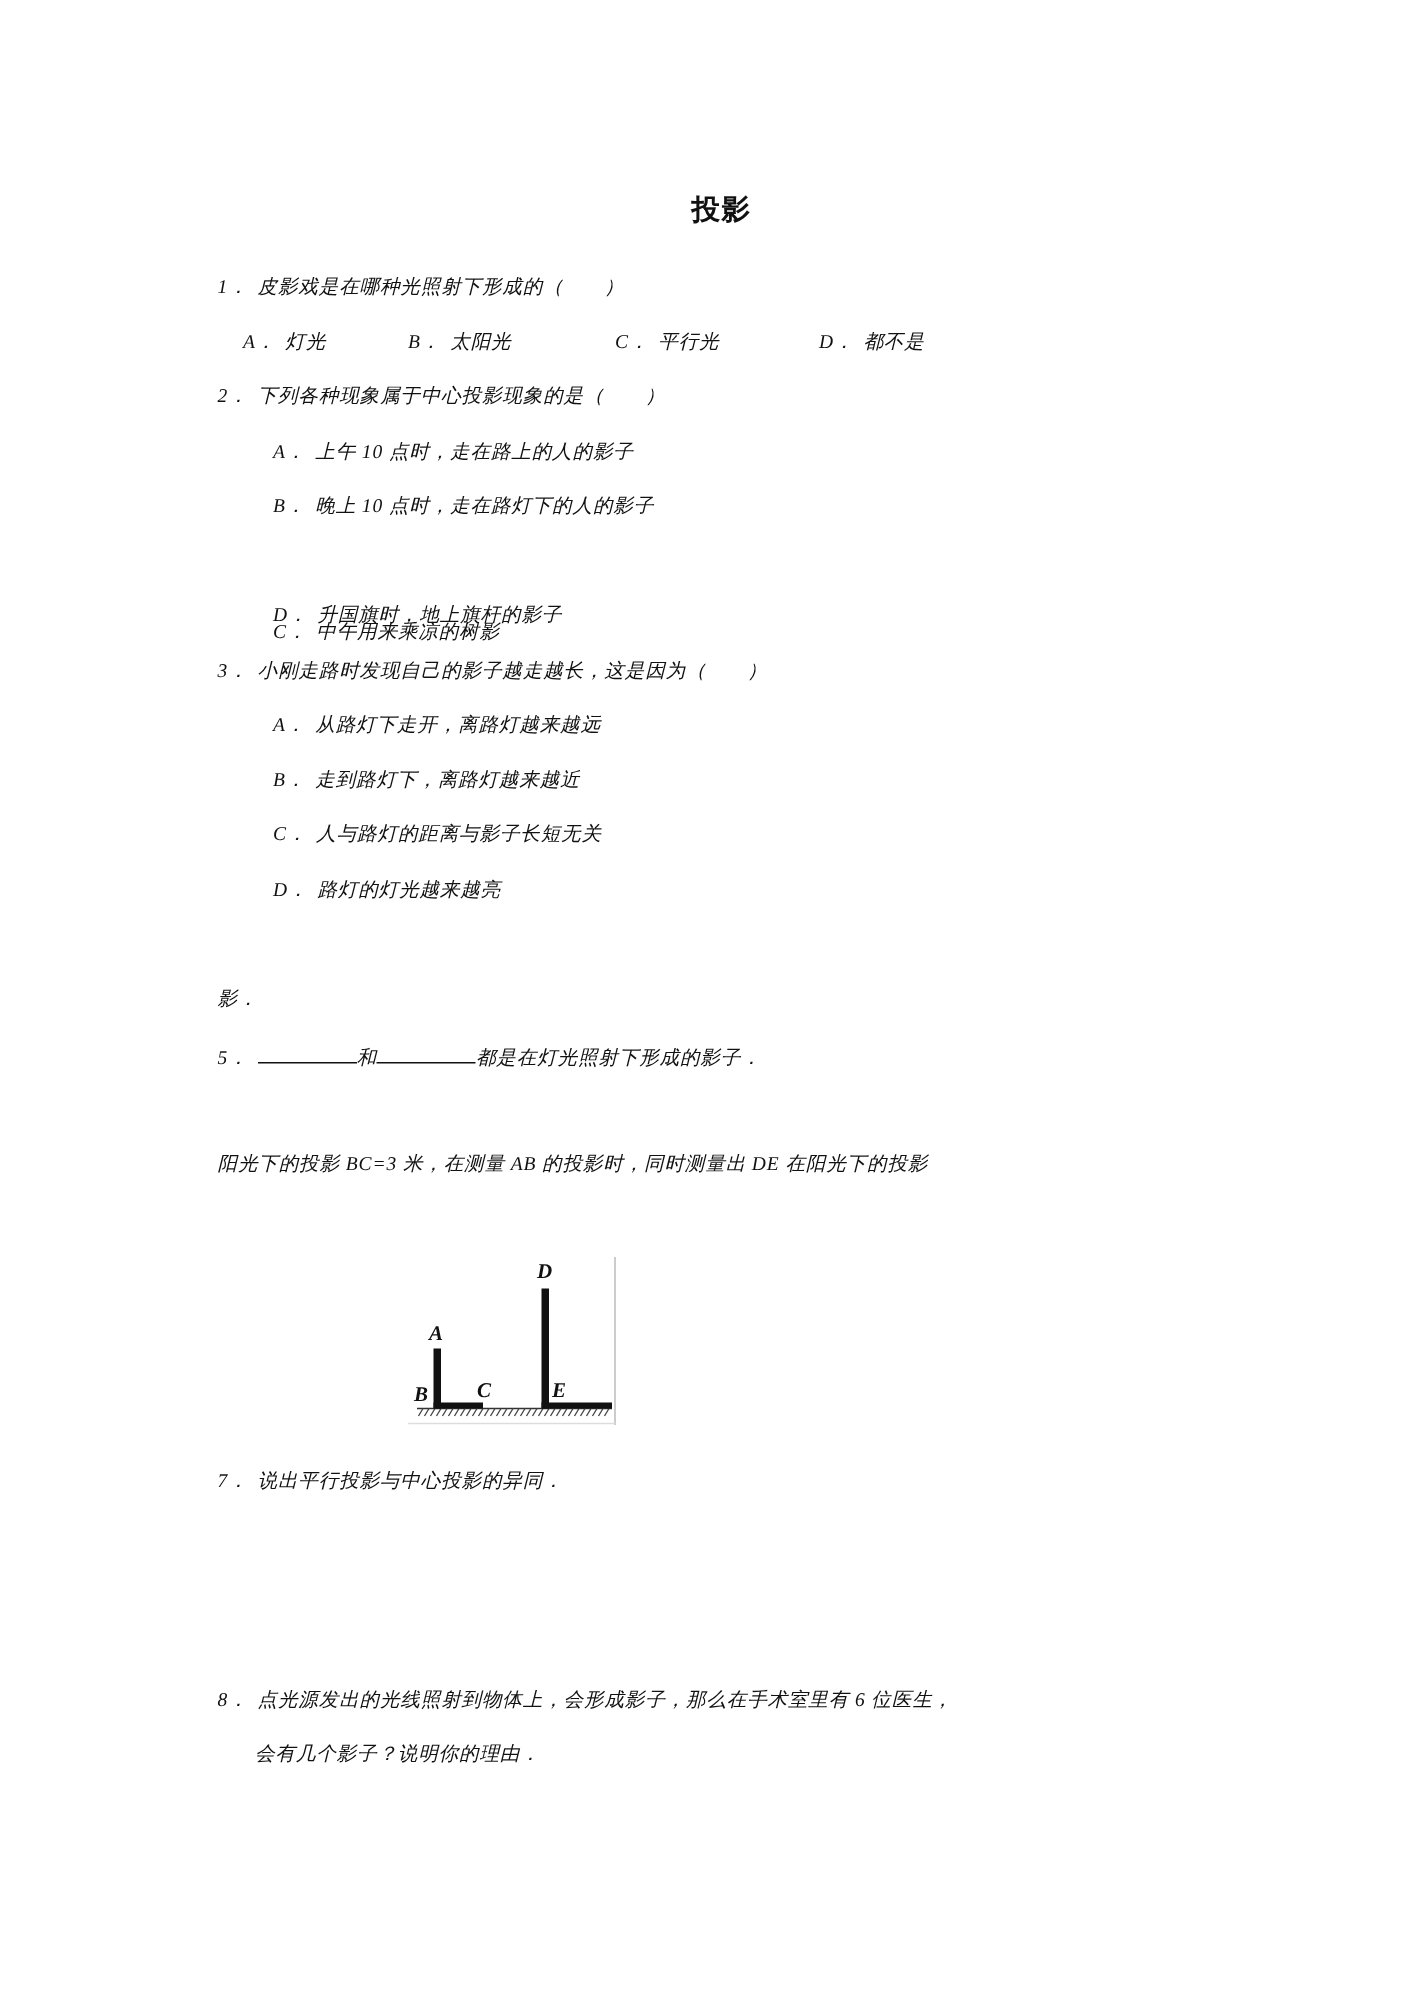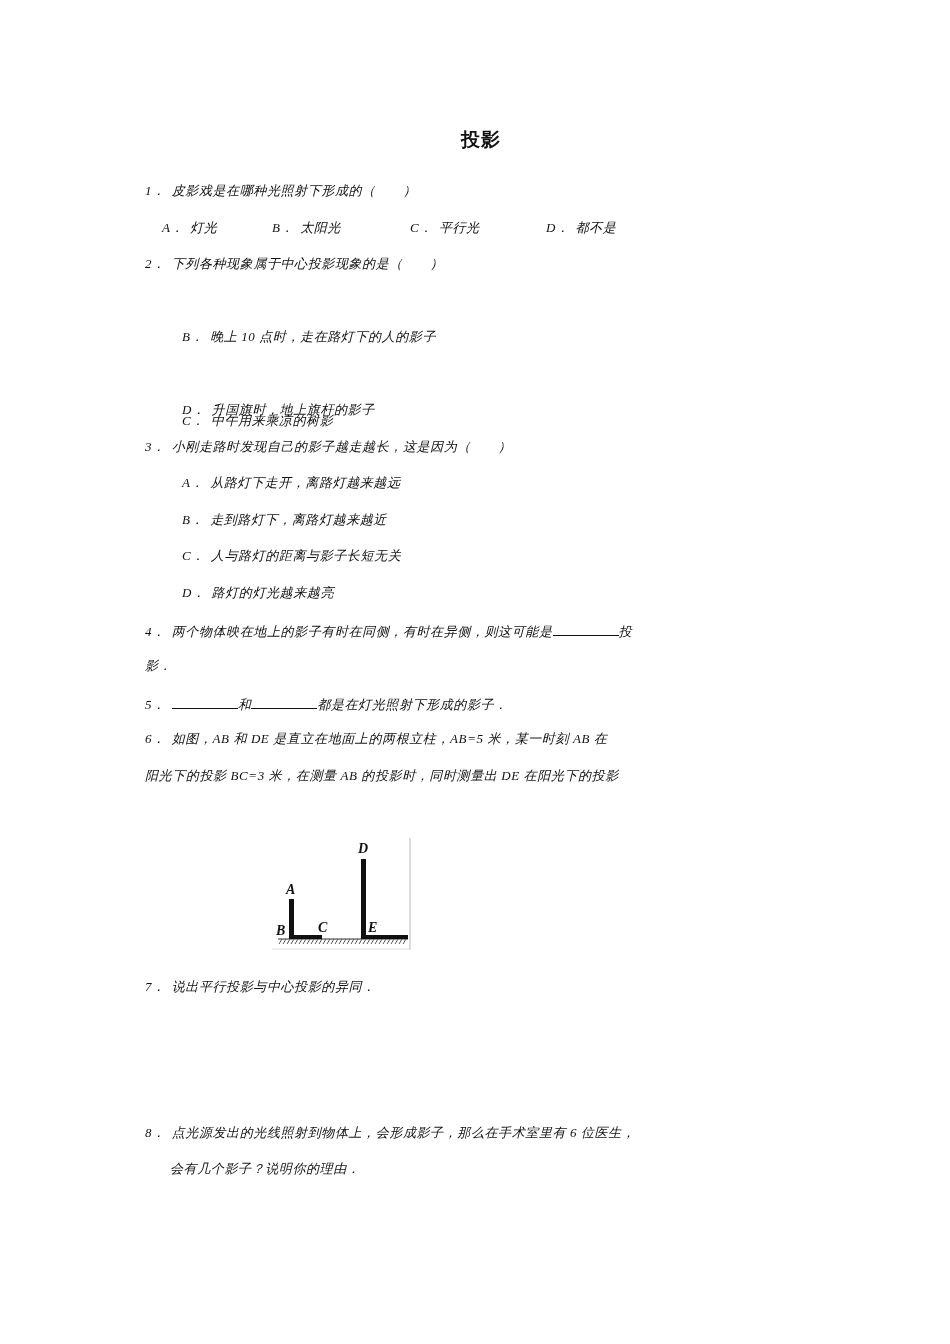--- a/index.html
+++ b/index.html
@@ -74,20 +74,23 @@
   <div class="line" style="left:410px; top:216px;">
     <span class="opt-label">C．</span><span>平行光</span>
   </div>
   <div class="line" style="left:546px; top:216px;">
     <span class="opt-label">D．</span><span>都不是</span>
   </div>
 
   <div class="line" style="left:145px; top:252px;">
     <span class="num">2．</span><span>下列各种现象属于中心投影现象的是（　　）</span>
   </div>
+  <div class="line" style="left:182px; top:289px;">
+    <span class="opt-label">A．</span><span>上午 10 点时，走在路上的人的影子</span>
+  </div>
   <div class="line" style="left:182px; top:325px;">
     <span class="opt-label">B．</span><span>晚上 10 点时，走在路灯下的人的影子</span>
   </div>
   <div class="line" style="left:182px; top:362px;margin-top:47px;">
     <span class="opt-label">C．</span><span>中午用来乘凉的树影</span>
   </div>
   <div class="line" style="left:182px; top:398px;">
     <span class="opt-label">D．</span><span>升国旗时，地上旗杆的影子</span>
   </div>
 
@@ -100,34 +103,28 @@
   <div class="line" style="left:182px; top:471px;">
     <span class="opt-label">A．</span><span>从路灯下走开，离路灯越来越远</span>
   </div>
   <div class="line" style="left:182px; top:544px;">
     <span class="opt-label">C．</span><span>人与路灯的距离与影子长短无关</span>
   </div>
   <div class="line" style="left:182px; top:581px;">
     <span class="opt-label">D．</span><span>路灯的灯光越来越亮</span>
   </div>
 
-  <div class="line" style="left:145px; top:617px;">
-    <span class="num">4．</span><span>两个物体映在地上的影子有时在同侧，有时在异侧，则这可能是</span><span class="blank blank-std"></span><span>投</span>
-  </div>
   <div class="line" style="left:145px; top:654px;">
     <span>影．</span>
   </div>
 
   <div class="line" style="left:145px; top:690px;">
     <span class="num">5．</span><span class="blank blank-std"></span><span>和</span><span class="blank blank-std"></span><span>都是在灯光照射下形成的影子．</span>
   </div>
 
-  <div class="line" style="left:145px; top:727px;">
-    <span class="num">6．</span><span>如图，AB 和 DE 是直立在地面上的两根立柱，AB=5 米，某一时刻 AB  在</span>
-  </div>
   <div class="line" style="left:145px; top:764px;">
     <span>阳光下的投影 BC=3 米，在测量 AB 的投影时，同时测量出 DE 在阳光下的投影</span>
   </div>
 
   <div class="figure">
     <svg width="140" height="112" viewBox="0 0 140 112" xmlns="http://www.w3.org/2000/svg">
 
       <line x1="138" y1="0" x2="138" y2="112" stroke="#bbbbbb" stroke-width="1"></line>
 
       <line x1="0" y1="111" x2="138" y2="111" stroke="#dddddd" stroke-width="1"></line>

